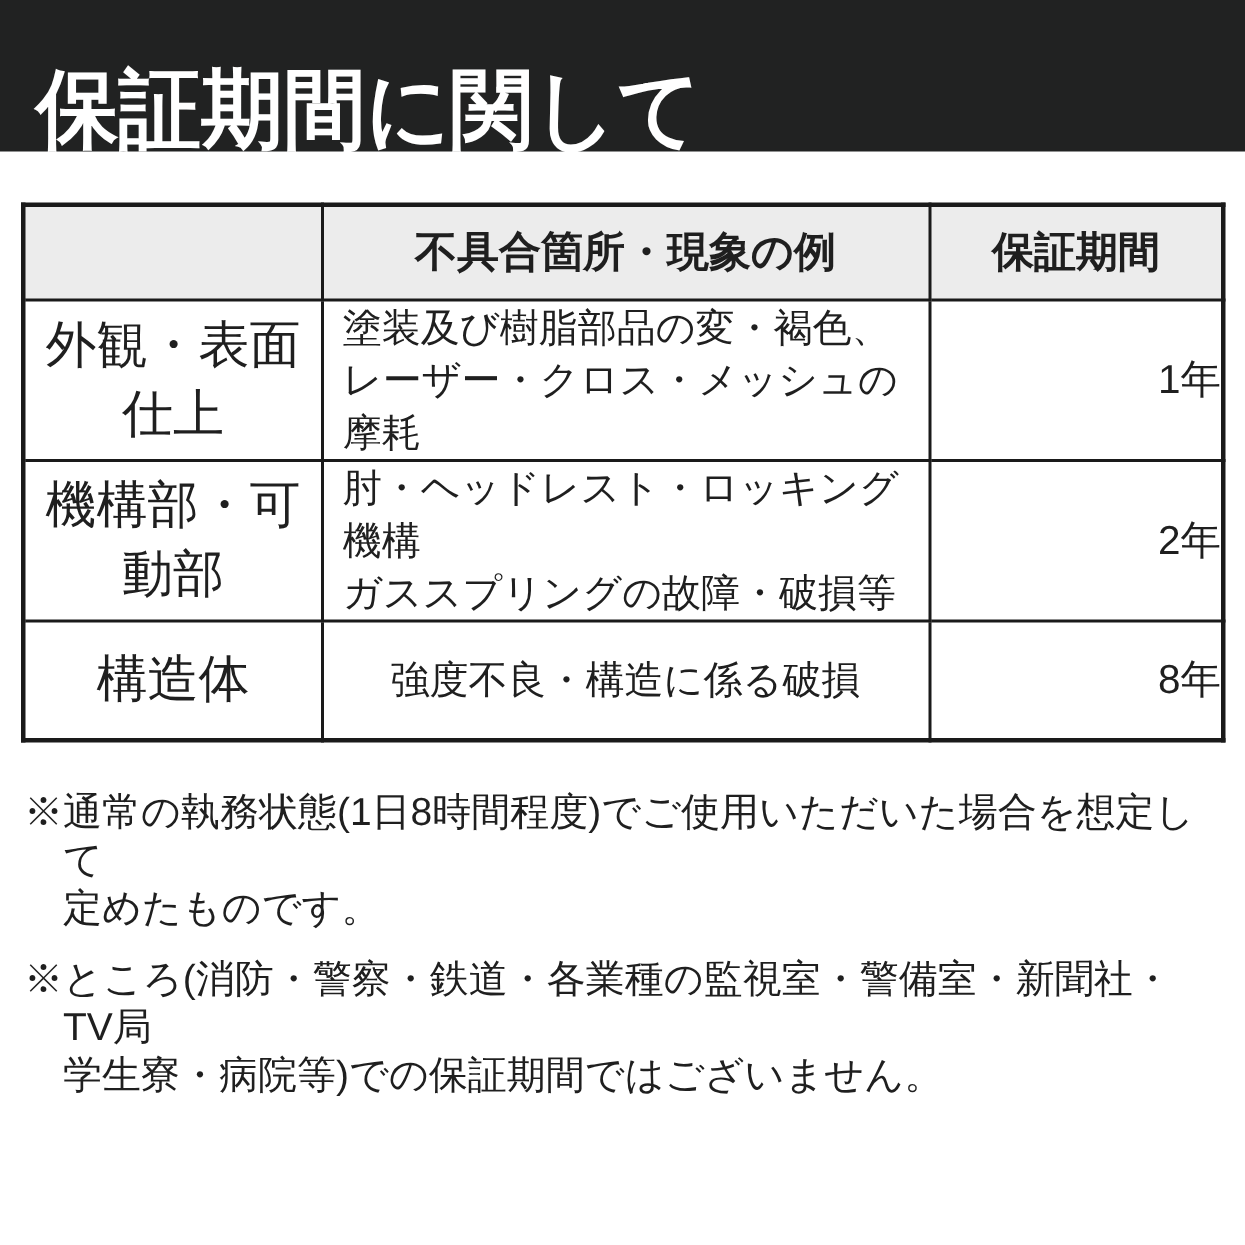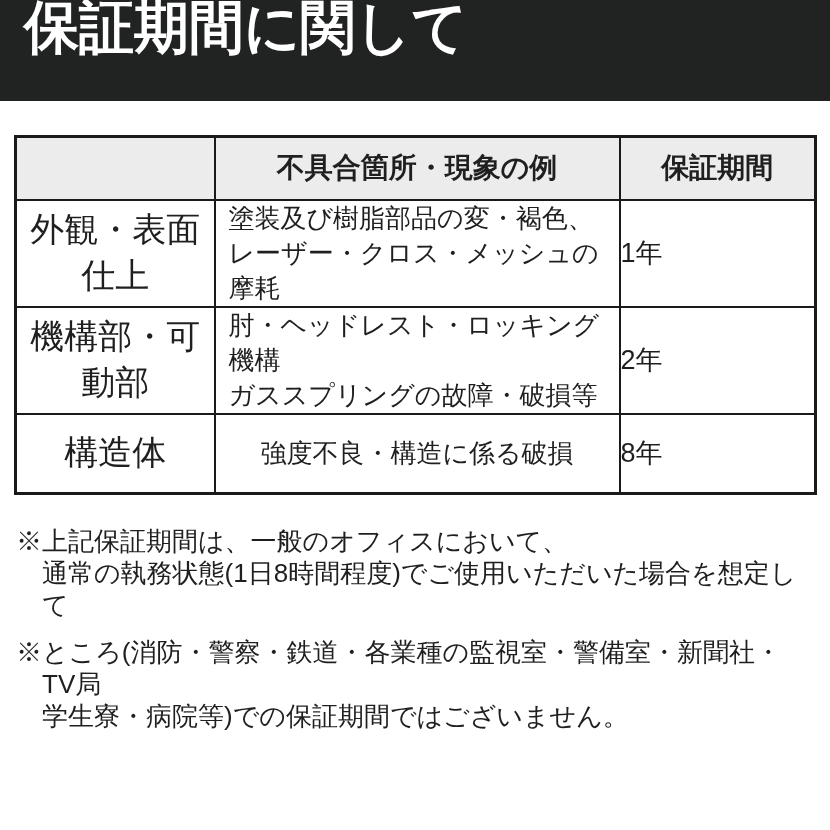--- a/index.html
+++ b/index.html
@@ -8,21 +8,21 @@
     background: #ffffff;
     font-family: "Liberation Sans", sans-serif;
     overflow: hidden;
   }
   .page { width: 830px; height: 830px; background: #ffffff; }
 
   
   .banner {
     width: 830px; height: 101px;
     background: #212222;
-    display: flex; align-items: flex-start;
+    display: flex; align-items: flex-end;
     padding-left: 24px;
   }
   .banner h1 {
     color: #ffffff;
     font-size: 55px;
     font-weight: 800;
     letter-spacing: 0px;
     line-height: 1;
     transform: scaleY(1.05);
   }
@@ -59,21 +59,21 @@
     text-align: center;
     font-size: 34px;
   }
   td.ex {
     font-size: 26px;
     line-height: 35px;
     padding-left: 13px;
   }
   td.ex.center { text-align: center; padding-left: 0; }
   td.period {
-    text-align: left;
+    text-align: right;
     font-size: 27px;
   }
 
   
   .notes {
     margin: 30px 16px 0 16px;
     color: #1f1f1f;
   }
   .note {
     display: flex;
@@ -133,22 +133,22 @@
         <td class="period">8年</td>
       </tr>
     </tbody>
   </table>
 
   <div class="notes">
 
     <div class="note">
       <span class="marker">※</span>
       <div class="note-lines">
-        <div>上記保証期間は、一般のオフィスにおいて、</div>
         <div>通常の執務状態(1日8時間程度)でご使用いただいた場合を想定して</div>
+        <div>定めたものです。</div>
       </div>
     </div>
 
     <div class="note">
       <span class="marker">※</span>
       <div class="note-lines">
         <div>ところ(消防・警察・鉄道・各業種の監視室・警備室・新聞社・TV局</div>
         <div>学生寮・病院等)での保証期間ではございません。</div>
 
       </div>

